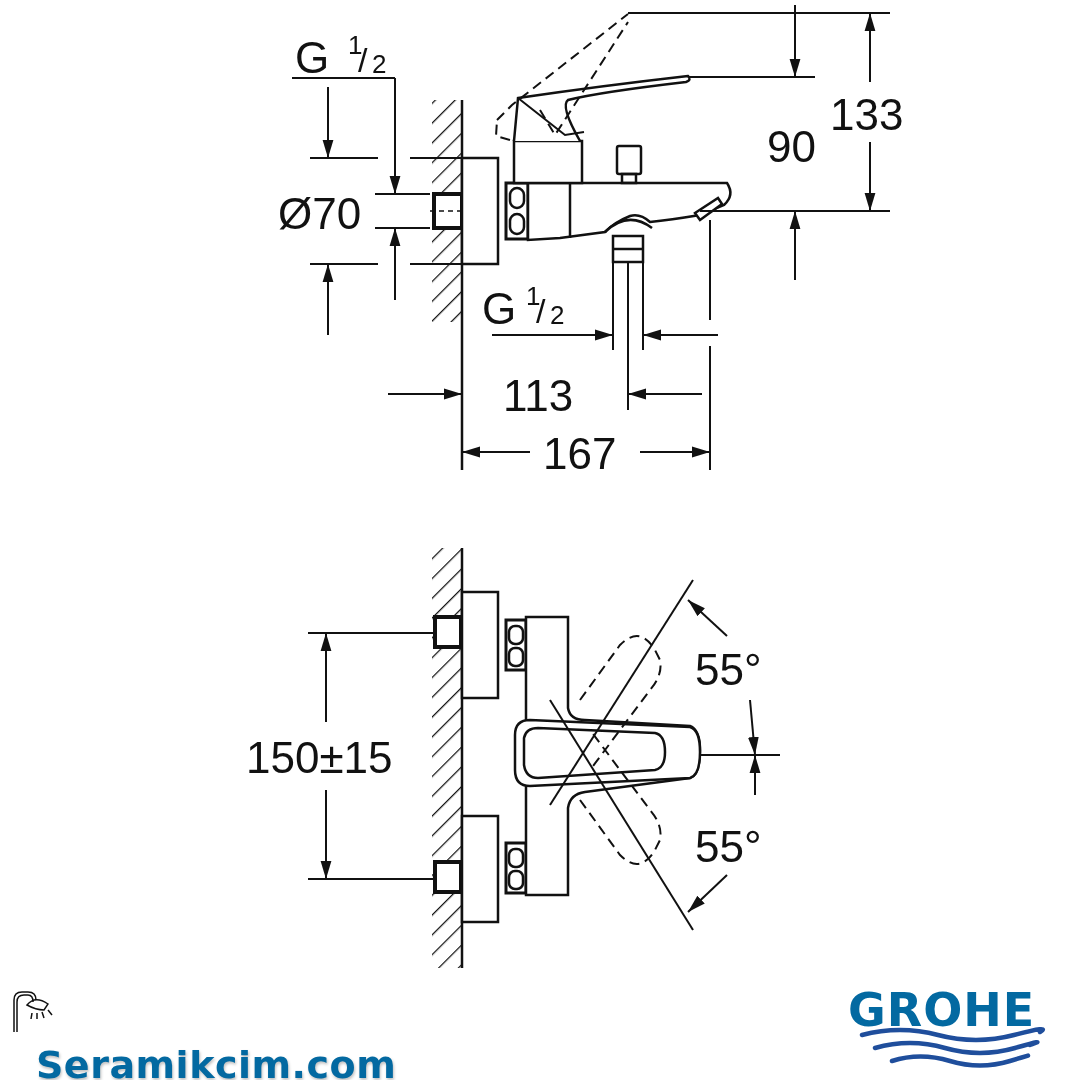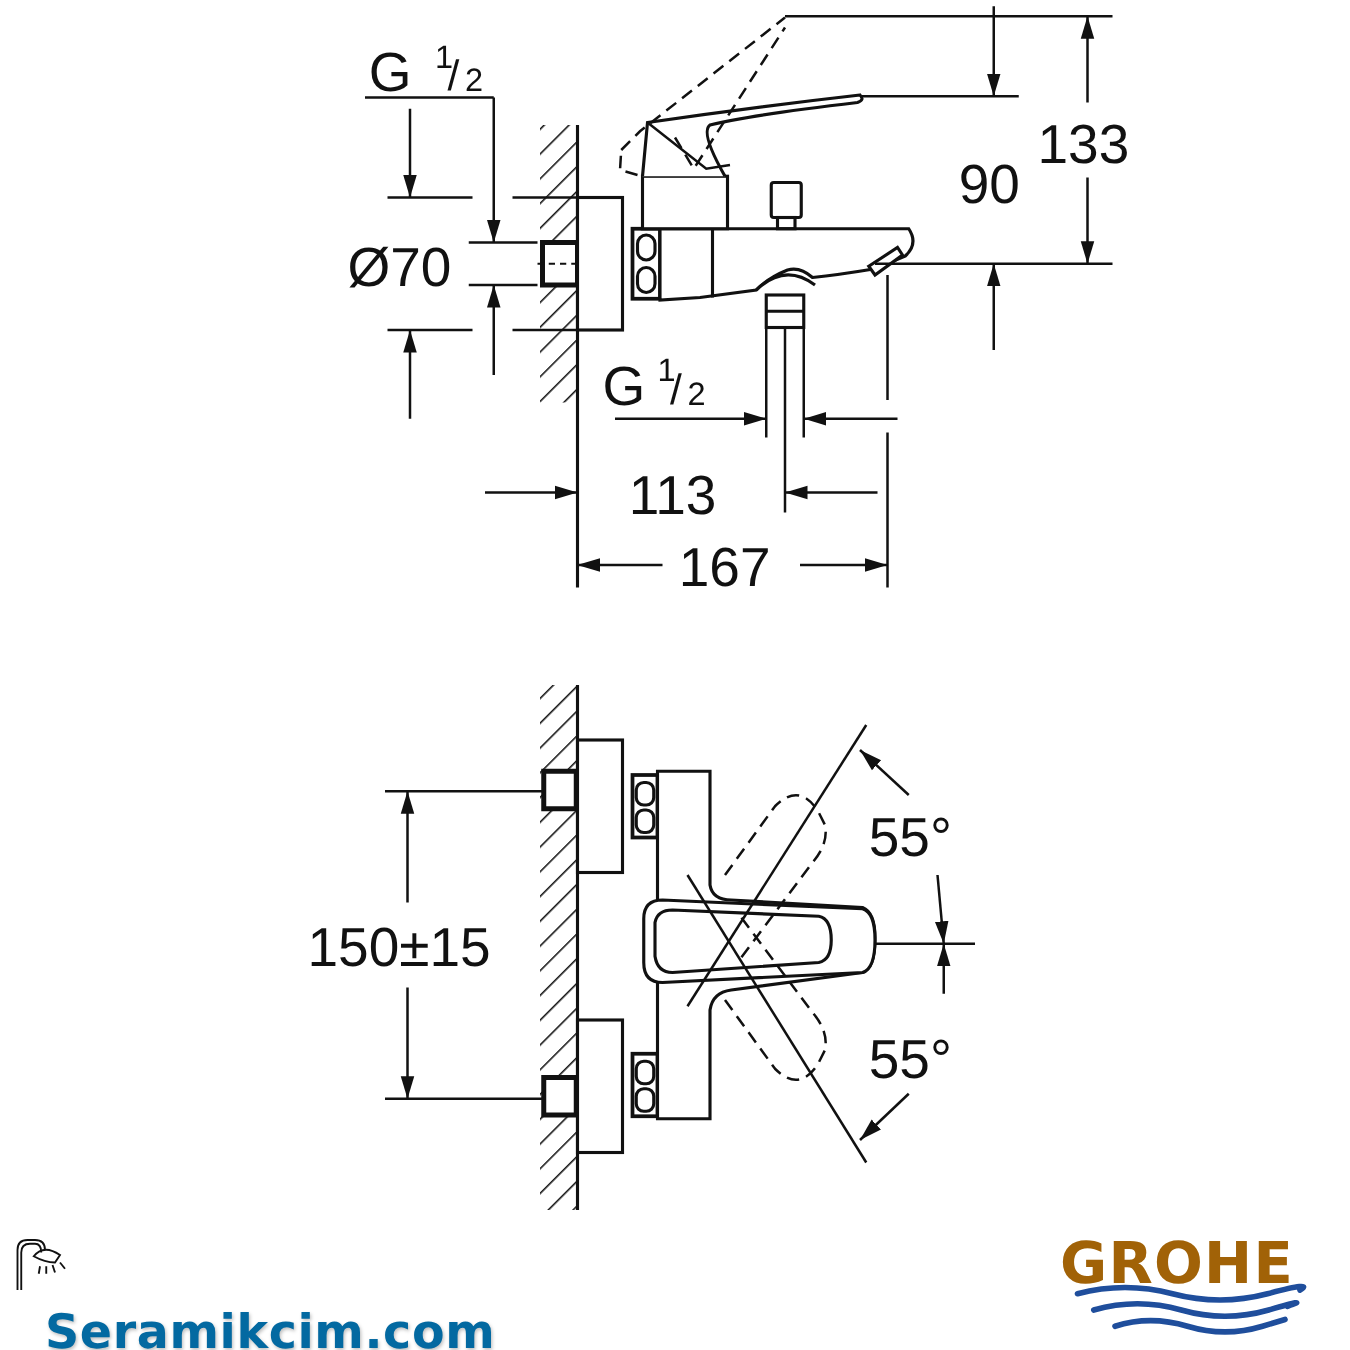--- a/index.html
+++ b/index.html
@@ -1,20 +1,20 @@
 <!DOCTYPE html>
 <html><head>
   <meta charset="utf-8">
   <style>
     html, body { margin: 0; padding: 0; background: #ffffff; }
     body { width: 1080px; height: 1080px; position: relative; overflow: hidden; }
     .drawing { position: absolute; left: 0; top: 0; width: 1080px; height: 1080px; }
     .dim-text { font-family: "Liberation Sans", sans-serif; fill: #111; }
     #seramik-text { position: absolute; left: 36px; top: 1043px; font-family: "DejaVu Sans", sans-serif; font-size: 38px; font-weight: bold; color: #0369a1; letter-spacing: 0.5px; text-shadow: 1px 2px 3px rgba(0,0,0,0.25); }
-    #grohe-text { position: absolute; left: 848px; top: 983px; font-family: "DejaVu Sans", sans-serif; font-weight: bold; font-size: 46px; color: #a16207; letter-spacing: 1px; }
+    #grohe-text { position: absolute; left: 848px; top: 983px; font-family: "DejaVu Sans", sans-serif; font-weight: bold; font-size: 46px; color: #0369a1; letter-spacing: 1px; }
   </style>
 </head>
 <body>
 
 <svg class="drawing" viewBox="0 0 1080 1080" xmlns="http://www.w3.org/2000/svg">
   <defs>
     <pattern id="hatch" patternUnits="userSpaceOnUse" width="14" height="14" patternTransform="rotate(45)">
       <line x1="0" y1="0" x2="0" y2="14" stroke="#111" stroke-width="2.5"></line>
     </pattern>
     <marker id="arr" viewBox="0 0 10 10" refX="10" refY="5" markerWidth="9" markerHeight="9" orient="auto-start-reverse">

